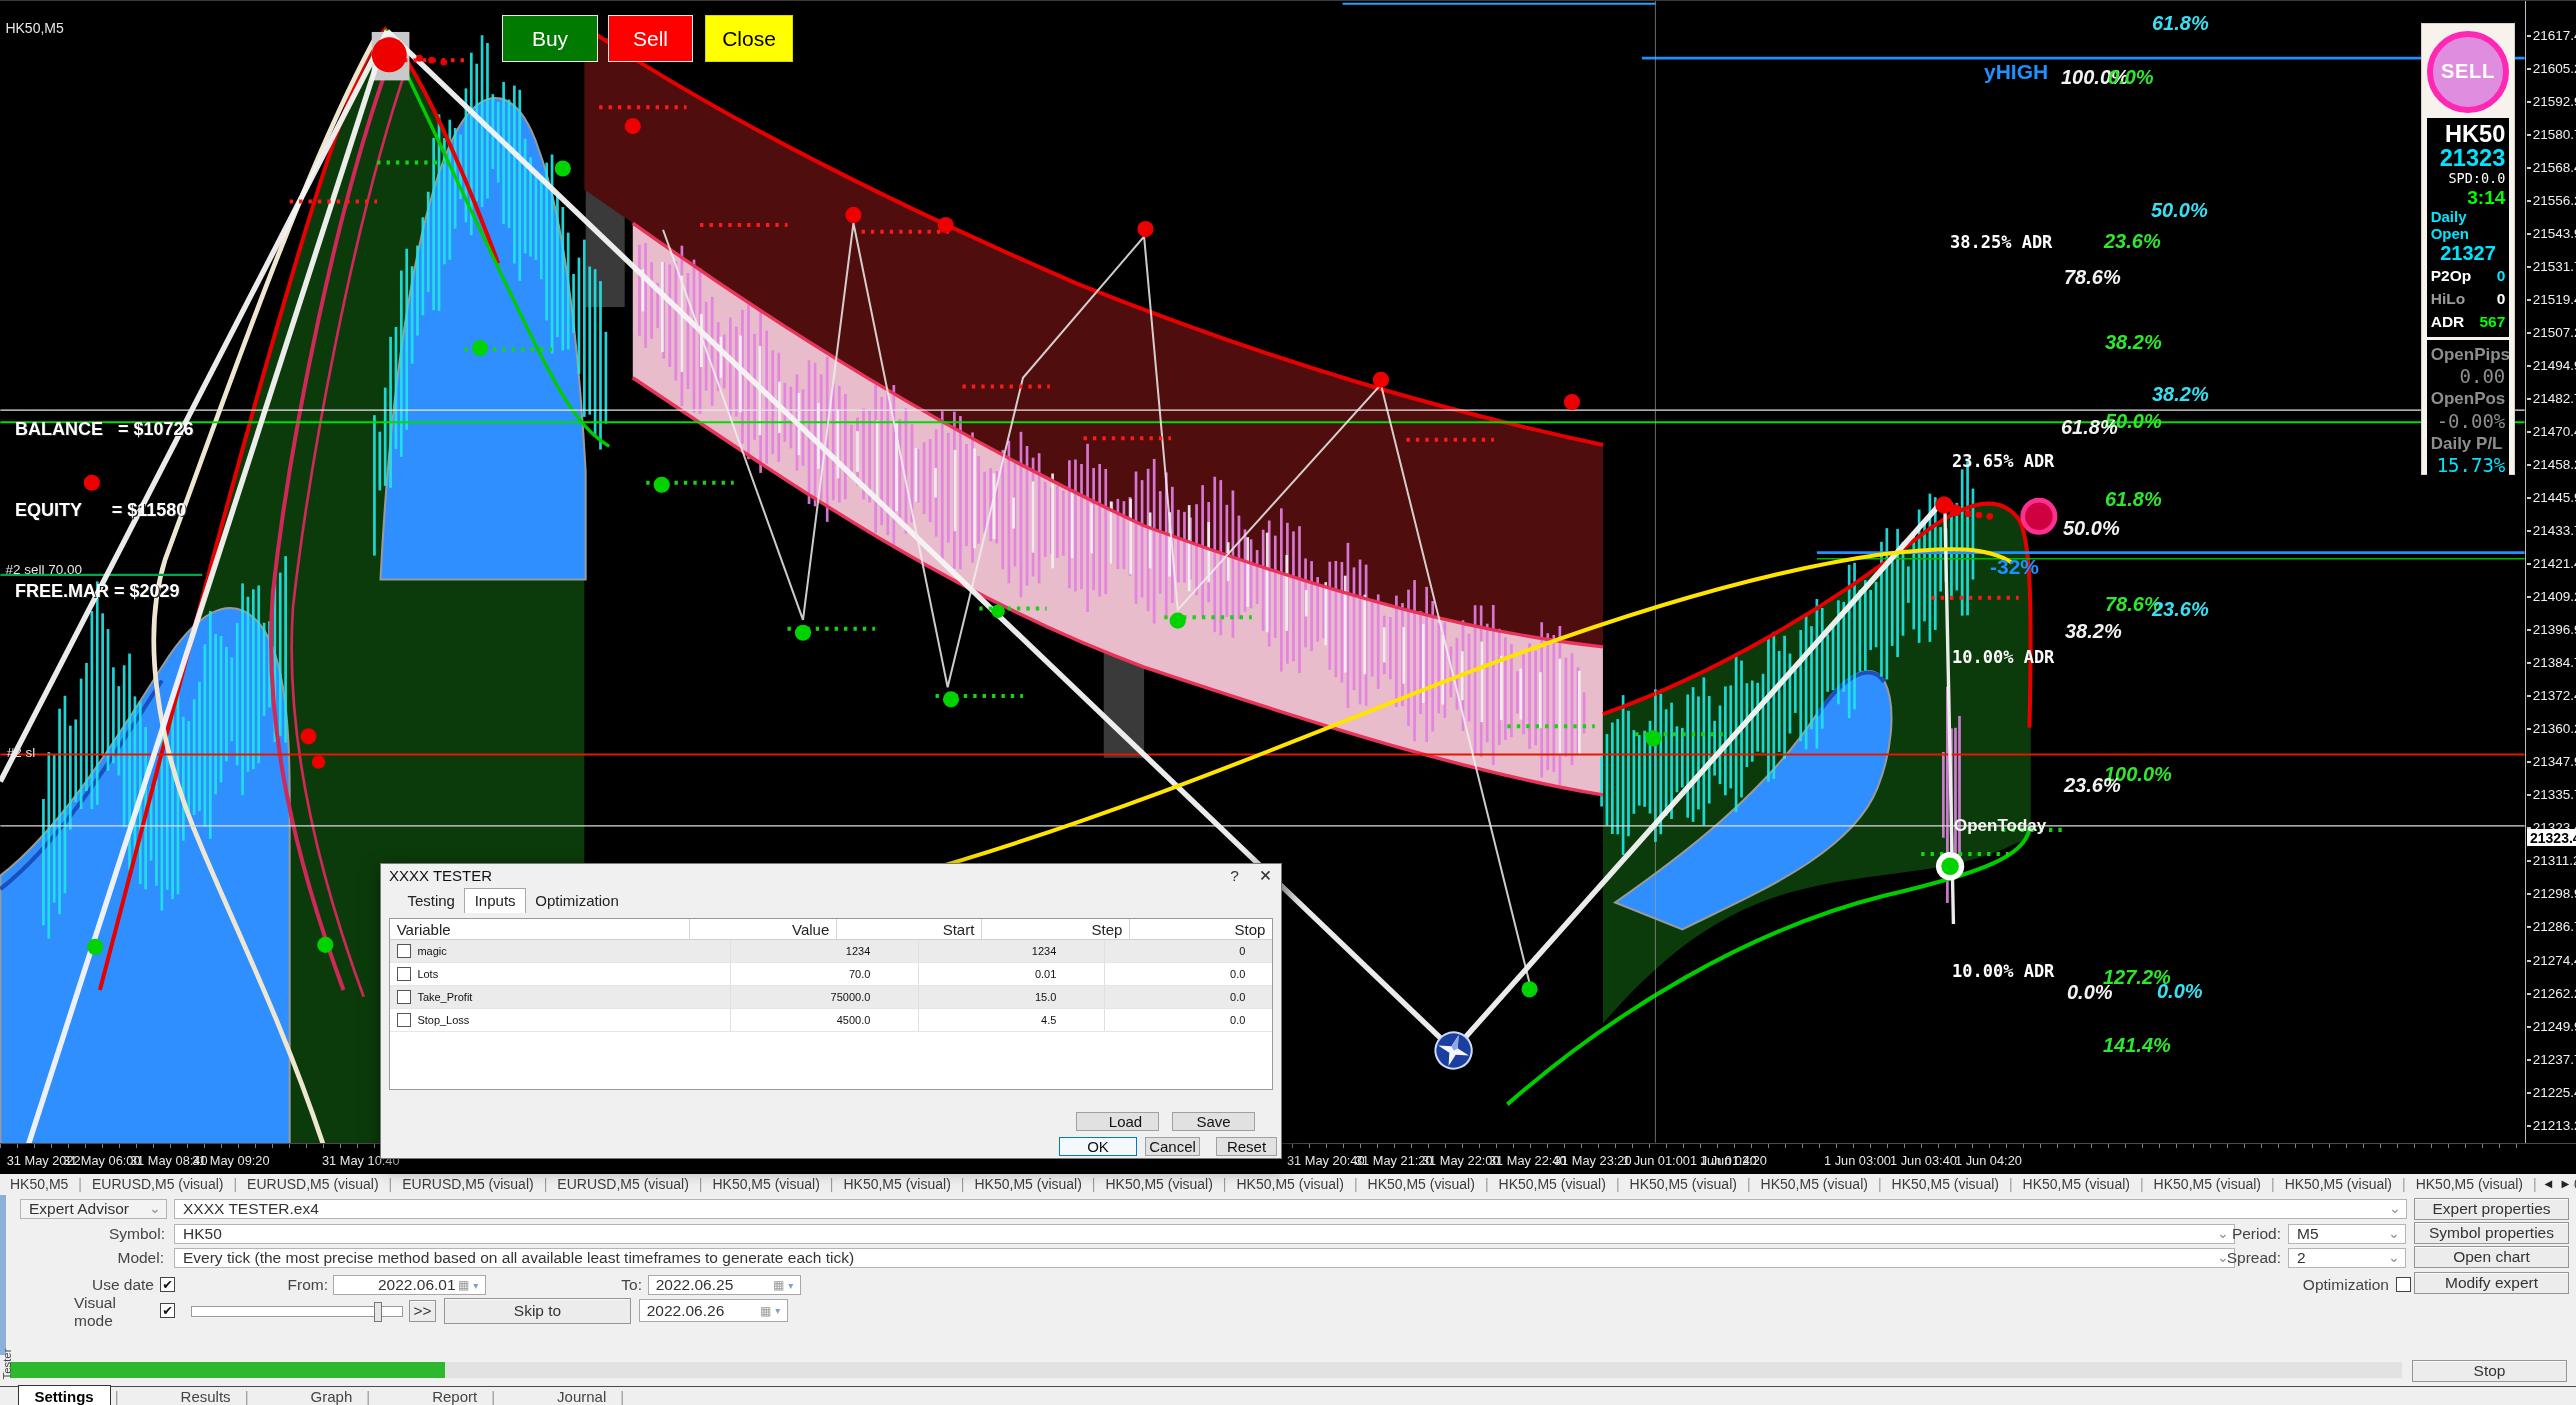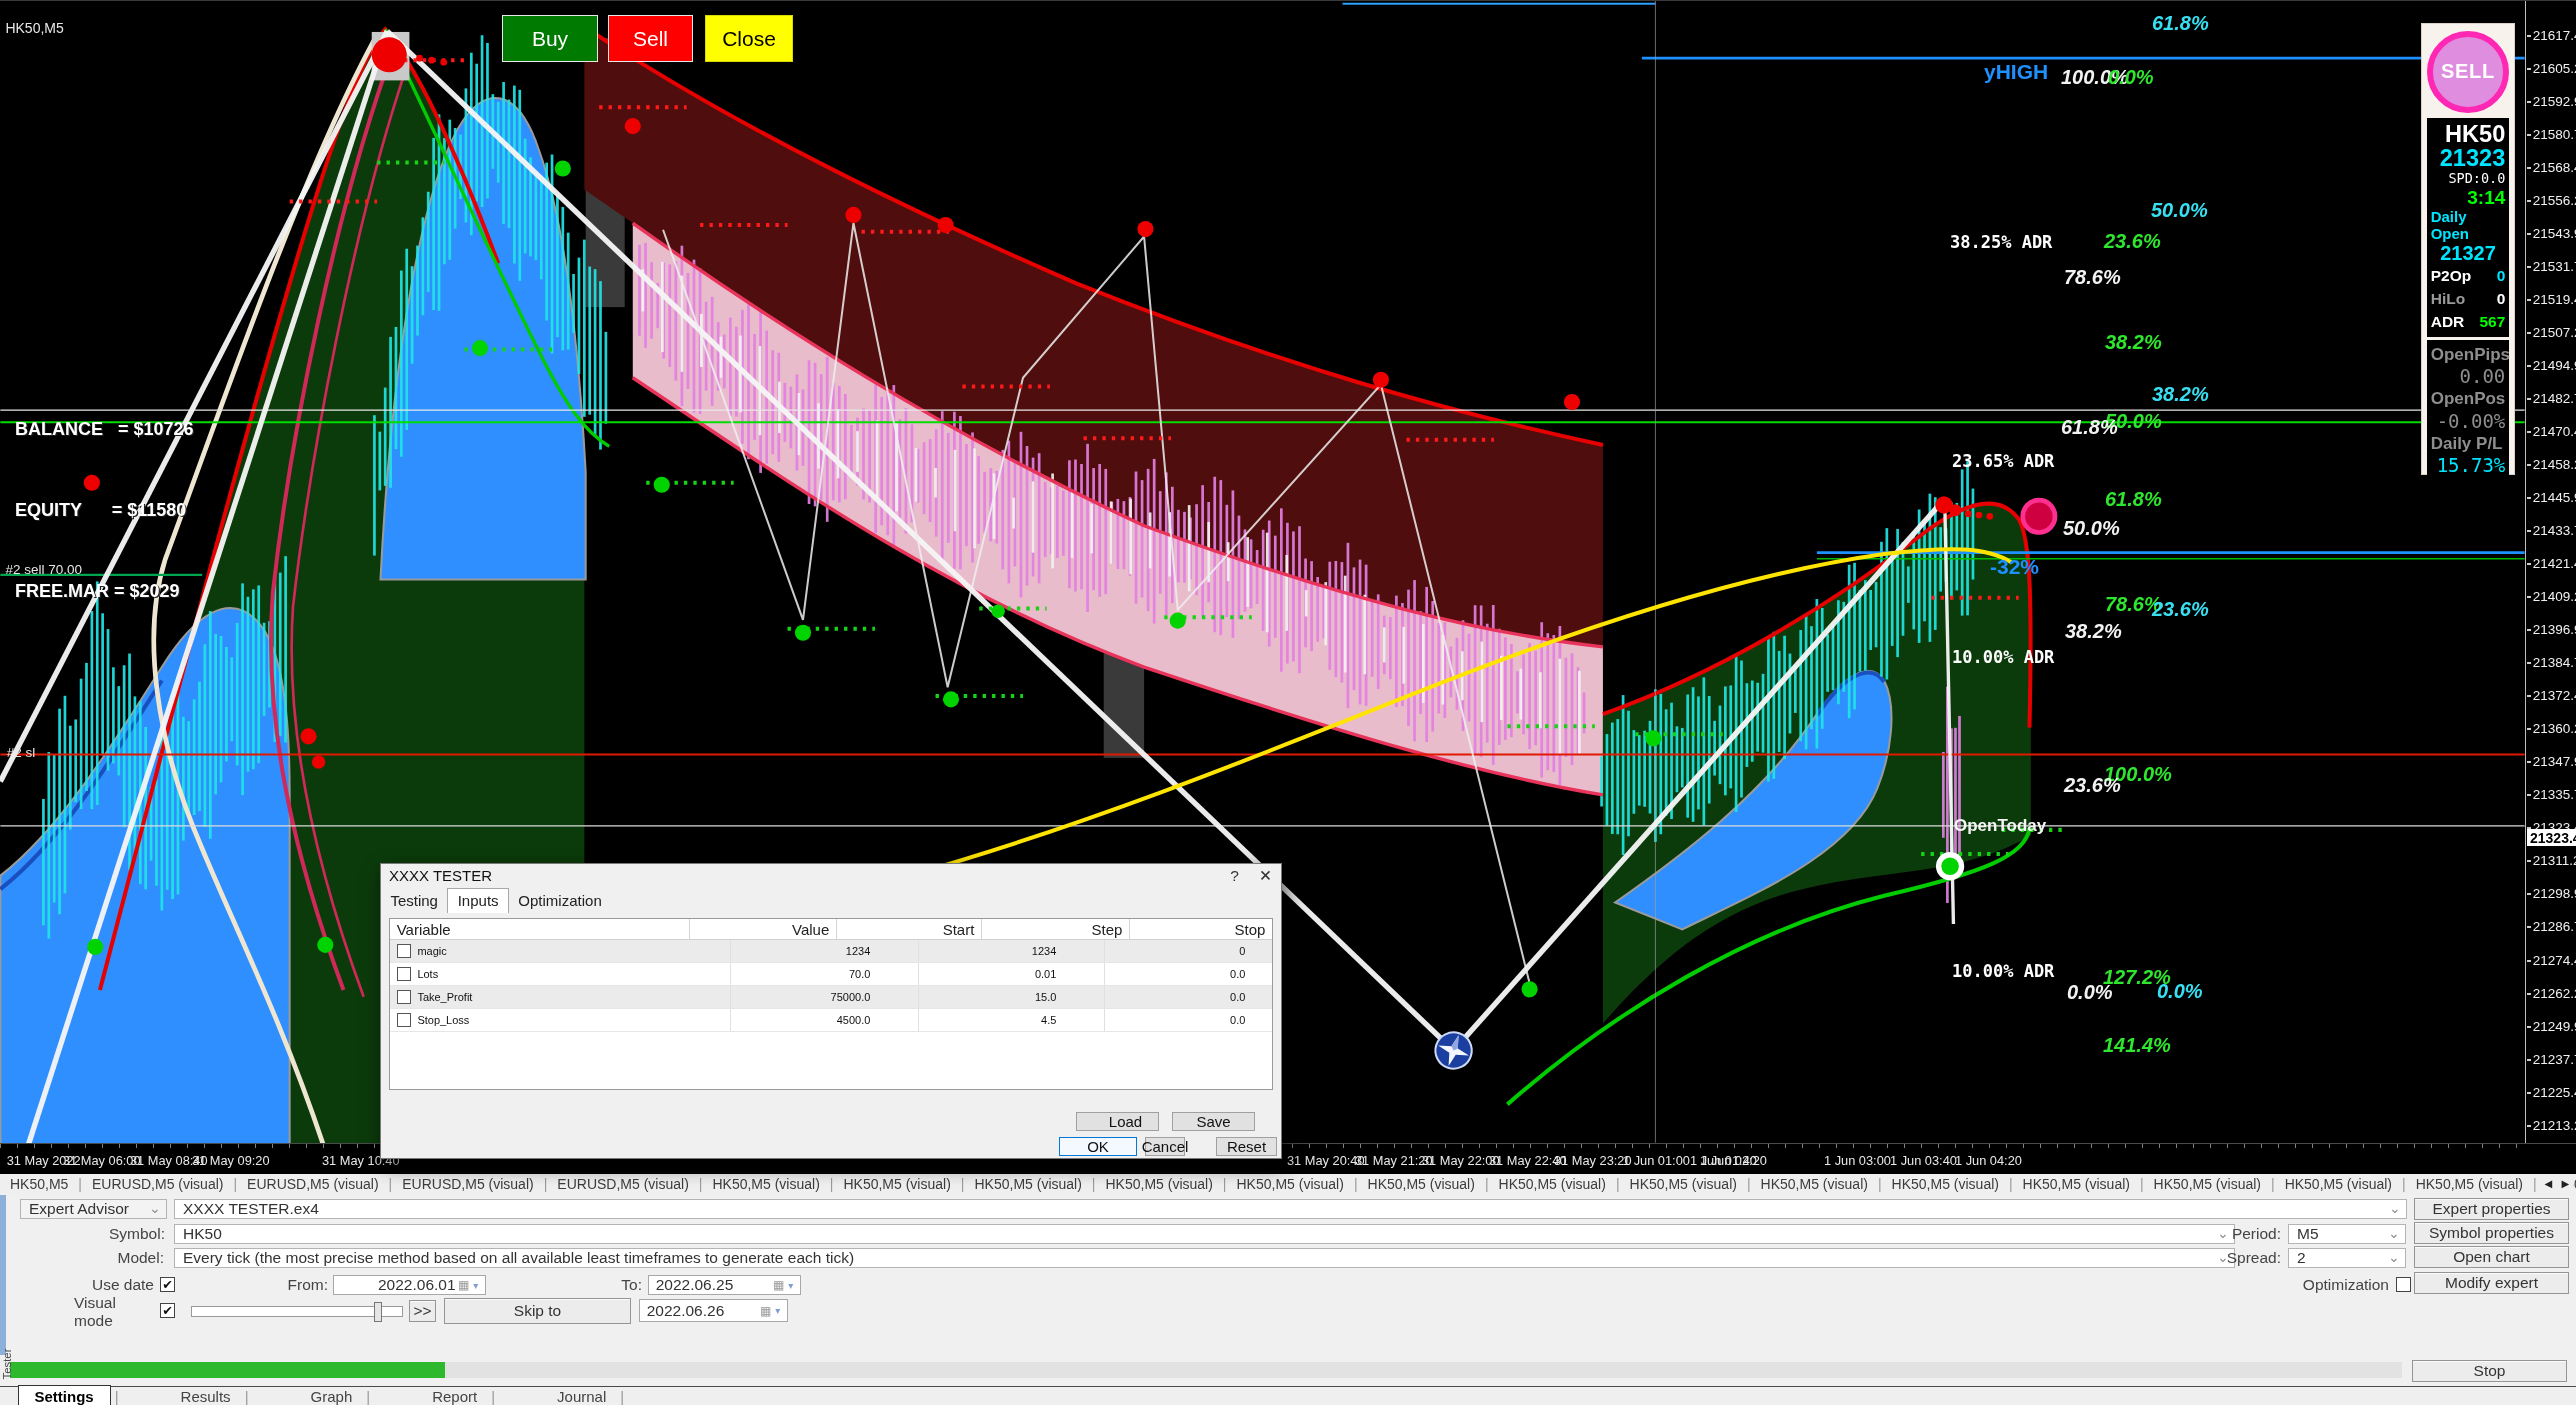--- a/index.html
+++ b/index.html
@@ -55,21 +55,21 @@
   .val-c{color:#00e5ff;} .val-w{color:#fff;} .val-g{color:#00ff00;}
   .ip2-lab{color:#8e8e8e;font-size:17px;font-weight:bold;line-height:21.5px;}
   .ip2-val{color:#8e8e8e;font-family:"DejaVu Sans Mono",monospace;font-size:19px;text-align:right;line-height:23px;}
   .ip2-val.cy{color:#00e5ff;}
   
   .dialog{position:absolute;left:380px;top:863px;width:902px;height:296px;background:#f0f0f0;
           border:0.7px solid #7a7a7a;box-shadow:4px 6.7px 19px rgba(0,0,0,.65);z-index:10;box-sizing:border-box;color:#111;}
   .dlg-title{height:23px;display:flex;align-items:center;padding-left:8px;font-size:15px;}
   .dlg-title .grow{flex:1;}
   .dlg-sysbtn{width:31px;text-align:center;font-size:15.5px;color:#333;}
-  .dlg-tabs{display:flex;align-items:flex-end;padding-left:0;height:25.6px;font-size:15px;text-align:center;}
+  .dlg-tabs{display:flex;align-items:flex-end;padding-left:17px;height:25.6px;font-size:15px;text-align:center;}
   .dtab{padding:3.4px 9.4px 4px;color:#222;}
   .dtab.active{background:#fff;border:0.7px solid #a8a8a8;border-bottom:none;position:relative;top:0.7px;}
   .dlg-table{position:absolute;left:8px;top:54px;width:884px;height:172px;background:#fff;
              border:0.7px solid #9a9a9a;box-sizing:border-box;overflow:hidden;}
   .thead,.trow{display:grid;grid-template-columns:299px 147px 145px 148px 1fr;}
   .thead{height:20px;border-bottom:0.7px solid #cfcfcf;color:#222;font-size:15px;}
   .hcell{display:flex;align-items:center;padding:0 6.7px;border-left:0.7px solid #d6d6d6;}
   .hcell:first-child{border-left:none;}
   .hcell.r,.tval{justify-content:flex-end;text-align:right;}
   .trow{height:22px;font-size:11px;border-bottom:0.7px solid #e6e6e6;gap:41px;}
@@ -812,21 +812,21 @@
             <div class="tcell tval">4500.0</div>
             <div class="tcell tval">4.5</div>
             <div class="tcell tval">0.0</div>
             <div class="tcell tval">0.0</div>
           </div>
         </div>
     </div>
     <div class="dbtn" style="left:695px;top:248px;width:83px;padding-left:16px;">Load</div>
     <div class="dbtn" style="left:791px;top:248px;width:83px;">Save</div>
     <div class="dbtn okb" style="left:678px;top:273px;width:78px;">OK</div>
-    <div class="dbtn" style="left:764px;top:273px;width:40px;">Cancel</div>
+    <div class="dbtn" style="left:764px;top:273px;width:55px;">Cancel</div>
     <div class="dbtn" style="left:835px;top:273px;width:61px;">Reset</div>
   </div>
 
   <div class="tabbar">
     <span id="ctabs"><span class="ctab">HK50,M5</span><span class="csep">|</span><span class="ctab">EURUSD,M5 (visual)</span><span class="csep">|</span><span class="ctab">EURUSD,M5 (visual)</span><span class="csep">|</span><span class="ctab">EURUSD,M5 (visual)</span><span class="csep">|</span><span class="ctab">EURUSD,M5 (visual)</span><span class="csep">|</span><span class="ctab">HK50,M5 (visual)</span><span class="csep">|</span><span class="ctab">HK50,M5 (visual)</span><span class="csep">|</span><span class="ctab">HK50,M5 (visual)</span><span class="csep">|</span><span class="ctab">HK50,M5 (visual)</span><span class="csep">|</span><span class="ctab">HK50,M5 (visual)</span><span class="csep">|</span><span class="ctab">HK50,M5 (visual)</span><span class="csep">|</span><span class="ctab">HK50,M5 (visual)</span><span class="csep">|</span><span class="ctab">HK50,M5 (visual)</span><span class="csep">|</span><span class="ctab">HK50,M5 (visual)</span><span class="csep">|</span><span class="ctab">HK50,M5 (visual)</span><span class="csep">|</span><span class="ctab">HK50,M5 (visual)</span><span class="csep">|</span><span class="ctab">HK50,M5 (visual)</span><span class="csep">|</span><span class="ctab">HK50,M5 (visual)</span><span class="csep">|</span><span class="ctab">HK50,M5 (visual)</span><span class="csep">|</span><span class="ctab">HK50,M5 (visual)</span></span>
   </div>
   <div class="tab-arrows" style="top:1174px;">
     <span>◀</span>
     <span>▶</span>
   </div>

